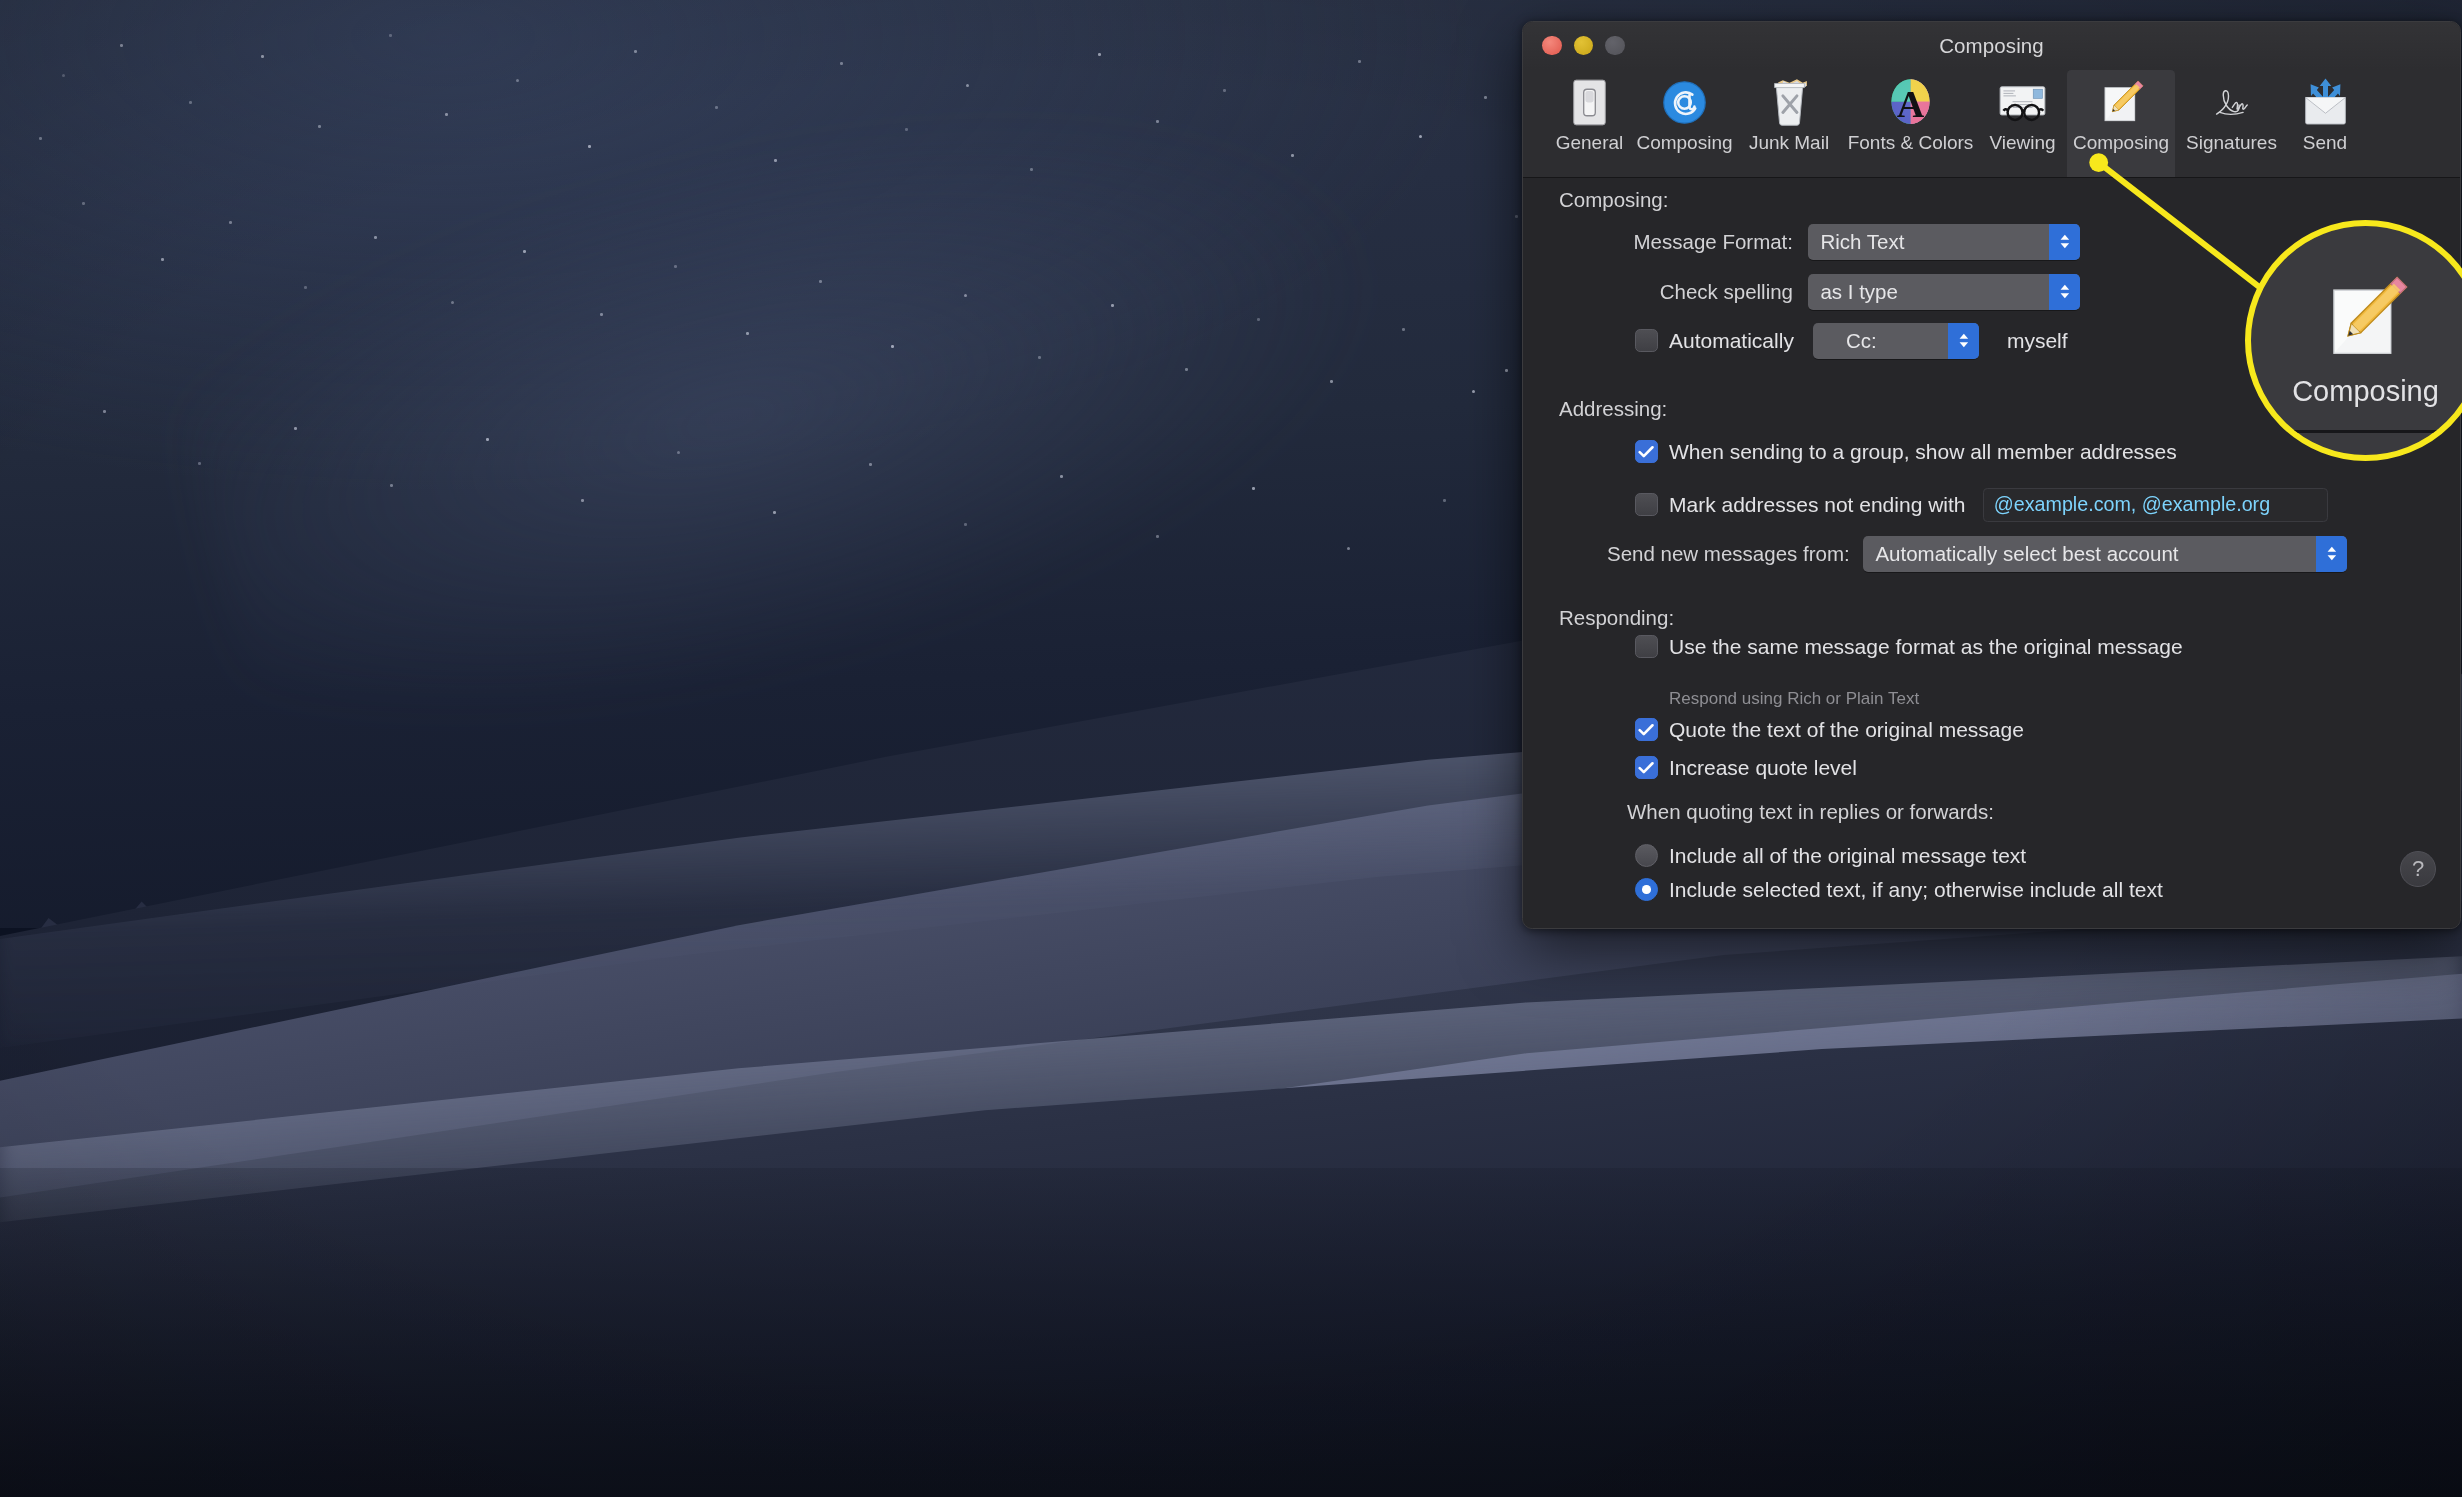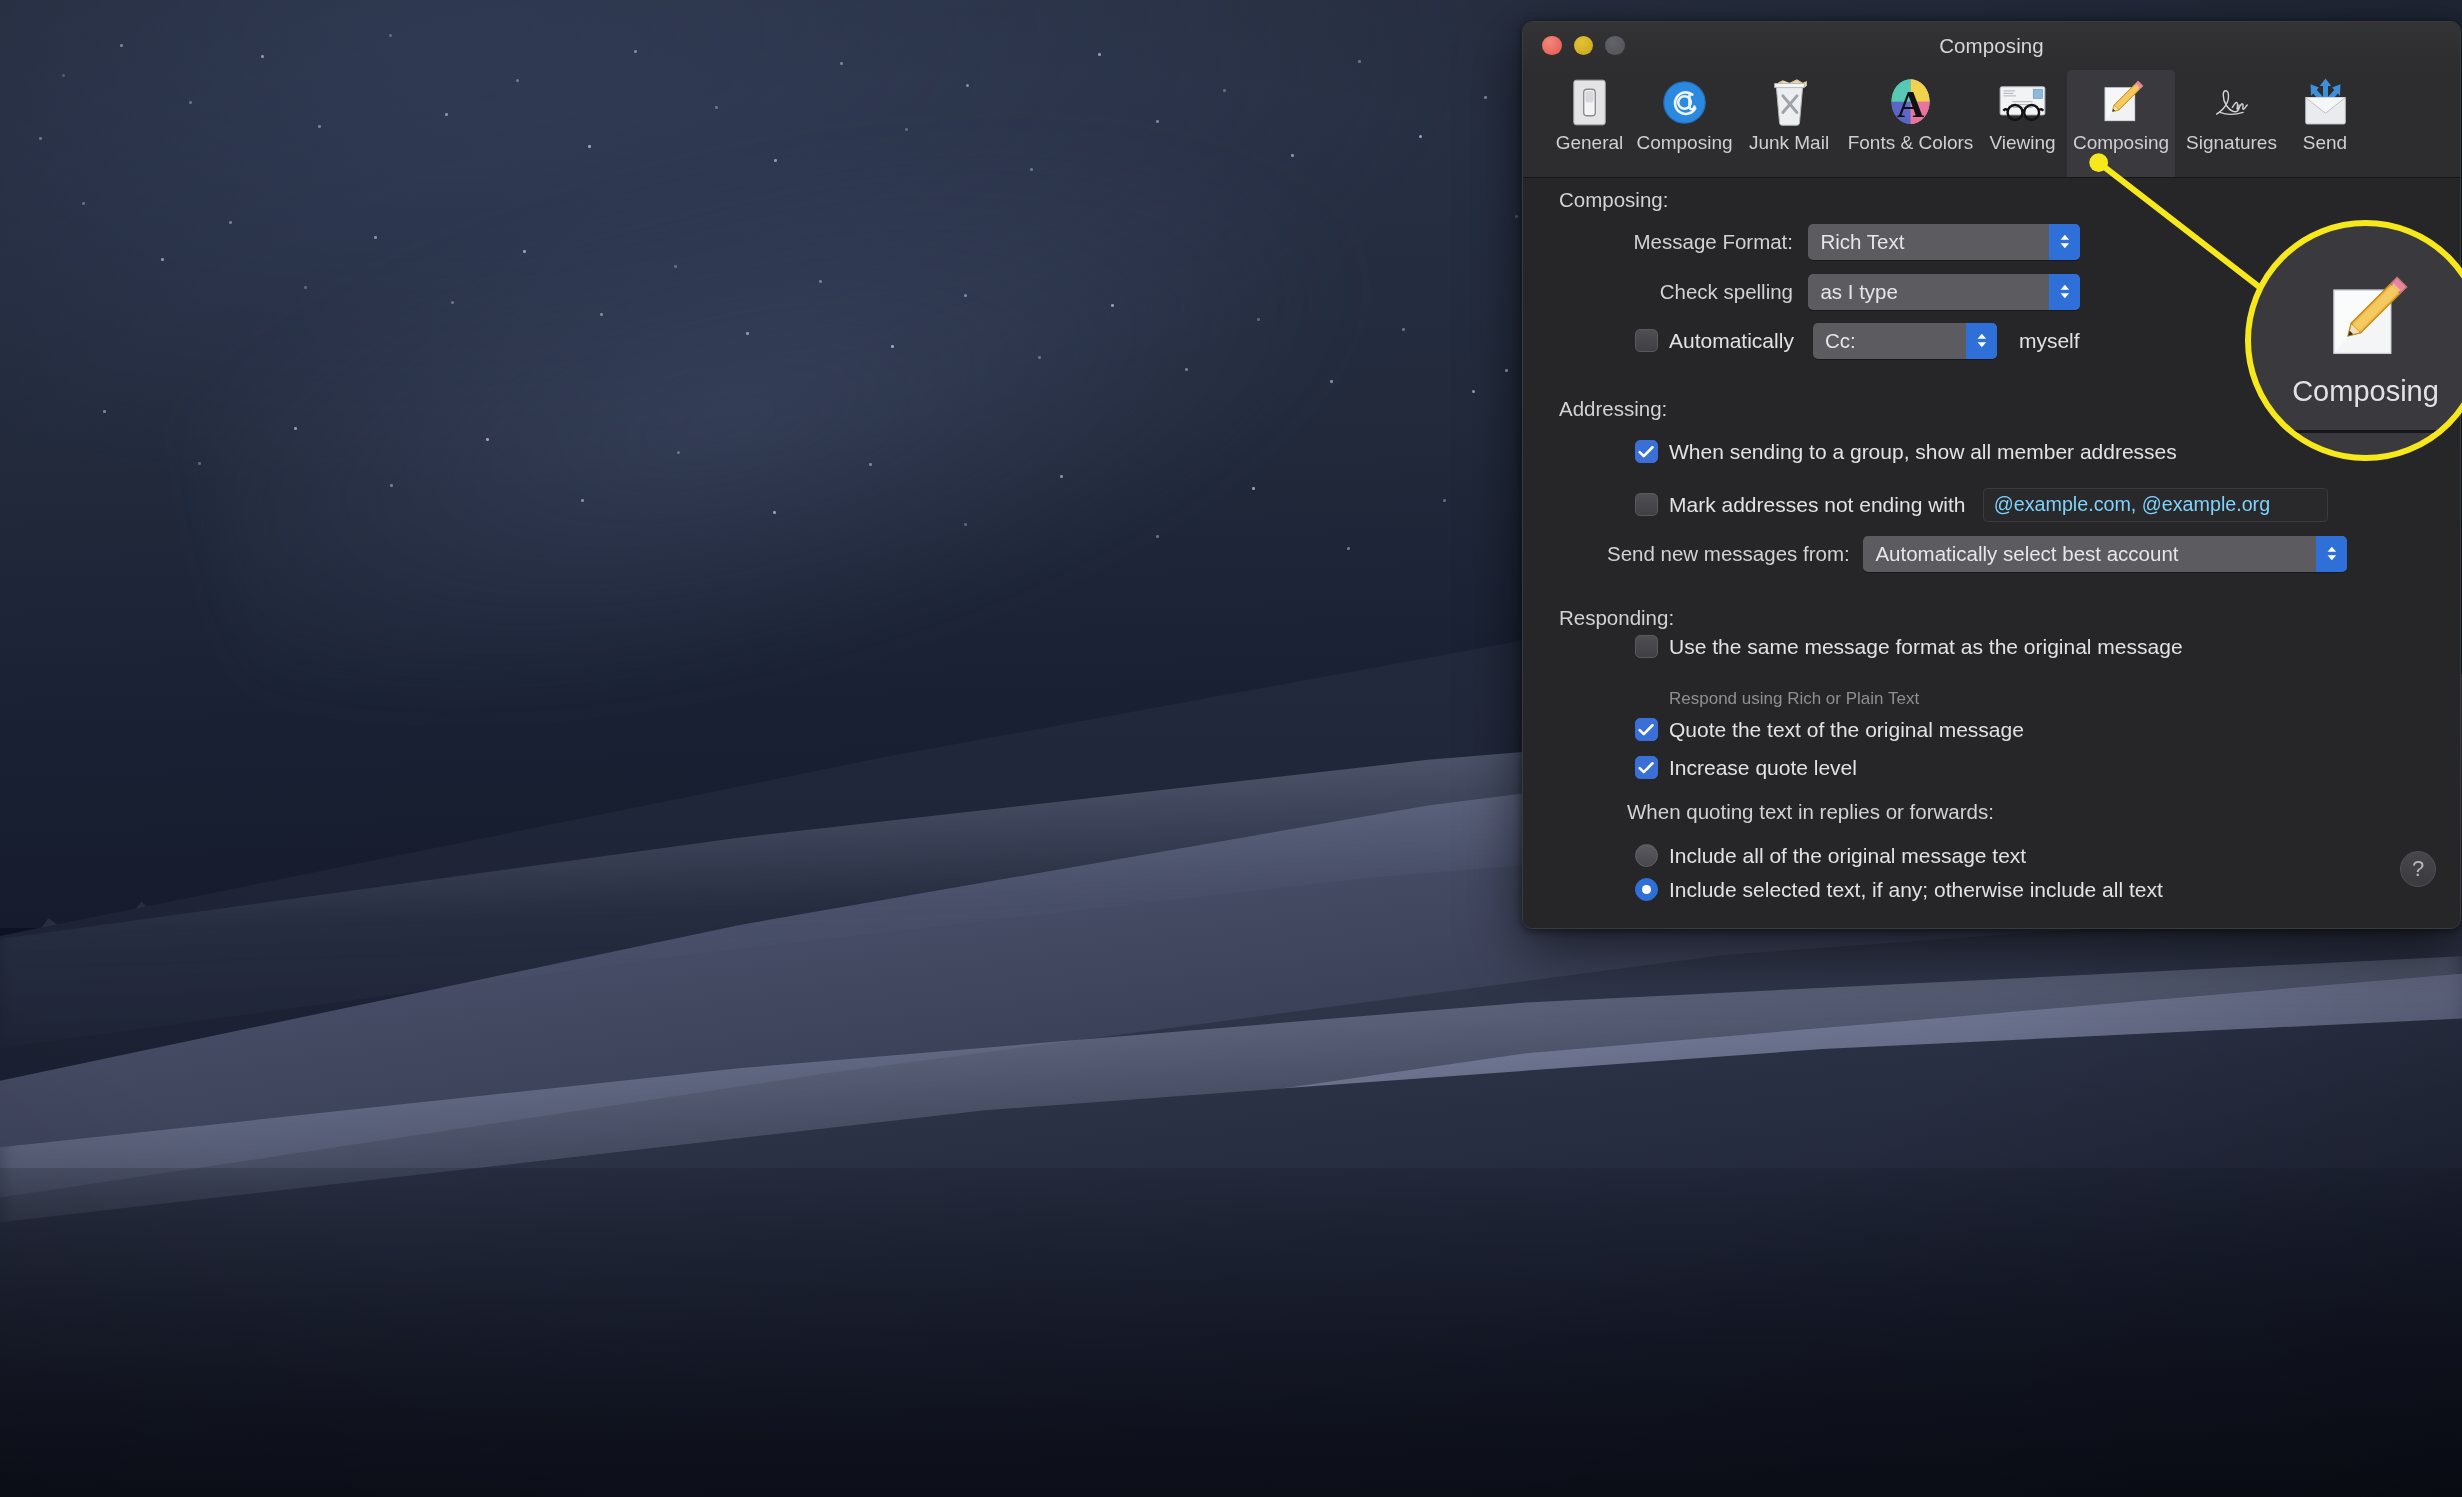--- a/index.html
+++ b/index.html
@@ -529,30 +529,30 @@
           </svg>
         </span>
       </div>
     </div>
 
     <div class="row" style="left:112px; top:145px;" data-name="auto-cc-row">
       <div class="cbx off" data-name="auto-cc-checkbox">
         
       </div>
       <span class="cb-text" data-name="auto-cc-label">Automatically</span>
-      <div class="popup" style="width:184px; margin-left:19px;" data-name="auto-cc-popup">
+      <div class="popup" style="width:166px; margin-left:19px;padding-left:21px;" data-name="auto-cc-popup">
         <span class="pval" data-name="auto-cc-value">Cc:</span>
         <span class="chev" data-name="chevron-updown-icon">
           <svg width="13.7" height="19" viewBox="0 0 16 22">
             <path d="M8 3 L13 9 L3 9 Z" fill="#ffffff"></path>
             <path d="M8 19 L13 13 L3 13 Z" fill="#ffffff"></path>
           </svg>
         </span>
       </div>
-      <span class="cb-text" style="margin-left:22px;" data-name="auto-cc-suffix">myself</span>
+      <span class="cb-text" style="margin-left:28px;" data-name="auto-cc-suffix">myself</span>
     </div>
 
     <div class="section-label" style="left:36px; top:219px;" data-name="addressing-section-label">Addressing:</div>
 
     <div class="row" style="left:112px; top:262px;" data-name="show-group-members-row">
       <div class="cbx on" data-name="show-group-members-checkbox">
         <svg width="16.2" height="13.7" viewBox="0 0 19 16">
           <path d="M2 8.4 L6.8 13 L17 2.6" fill="none" stroke="#fff" stroke-width="3" stroke-linecap="round" stroke-linejoin="round"></path>
         </svg>
       </div>

